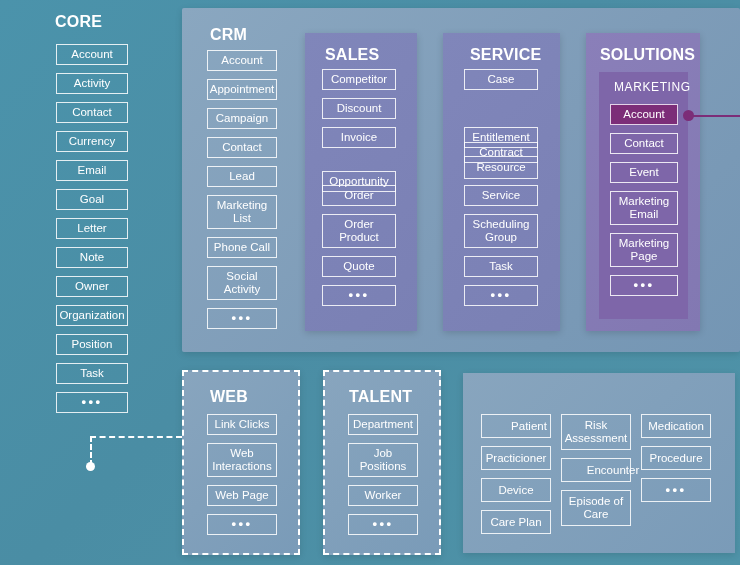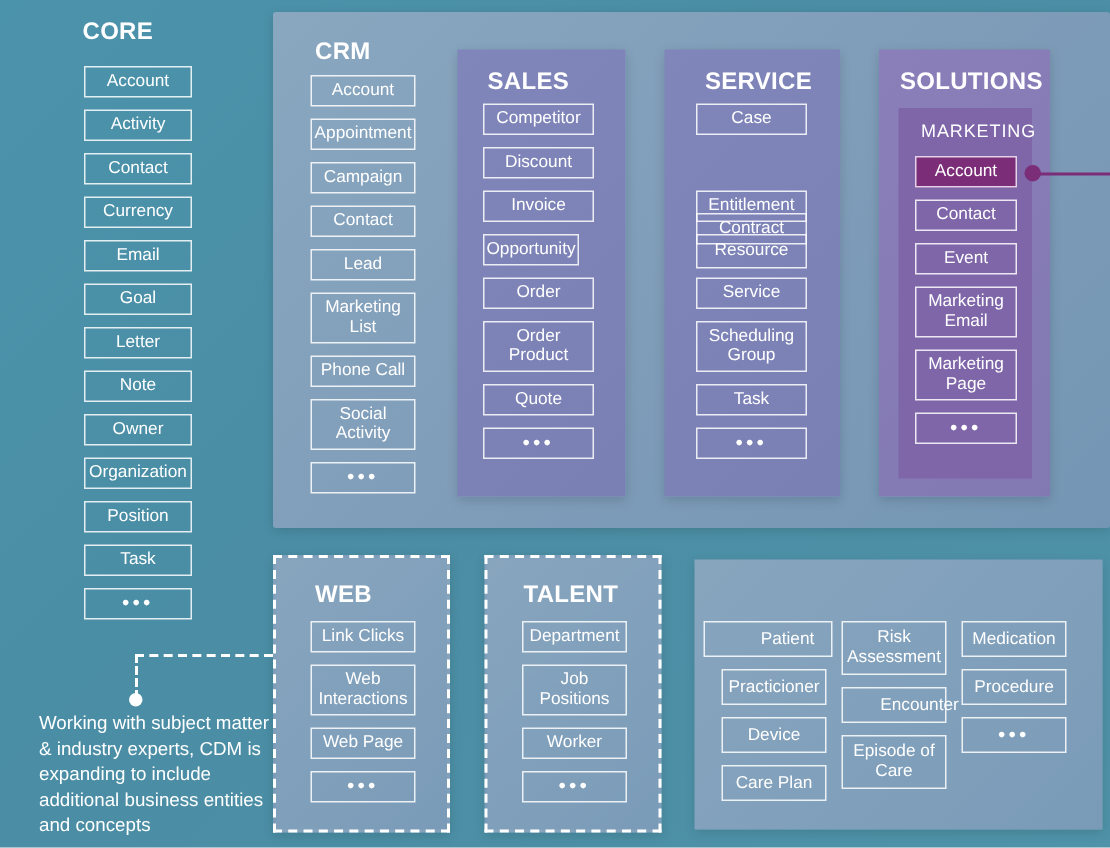--- a/index.html
+++ b/index.html
@@ -112,21 +112,21 @@
 Activity</div>
       <div class="chip dots" style="position: absolute; left: 207px; top: 308px; width: 70px; height: 21px;">•••</div>
     </div>
 
   <div class="panel p-violet" style="left:305px;top:33px;width:112px;height:298px;"></div>
   <div class="hd big" style="left:325px;top:46px;">SALES</div>
   <div id="sales-col">
       <div class="chip" style="position: absolute; left: 322px; top: 69px; width: 74px; height: 21px;">Competitor</div>
       <div class="chip" style="position: absolute; left: 322px; top: 98px; width: 74px; height: 21px;">Discount</div>
       <div class="chip" style="position: absolute; left: 322px; top: 127px; width: 74px; height: 21px;">Invoice</div>
-      <div class="chip" style="position: absolute; left: 322px; top: 156px; width: 64px; height: 21px;">Opportunity</div>
+      <div class="chip" style="position: absolute; left: 322px; top: 171px; width: 74px; height: 21px;">Opportunity</div>
       <div class="chip" style="position: absolute; left: 322px; top: 185px; width: 74px; height: 21px;">Order</div>
       <div class="chip" style="position: absolute; left: 322px; top: 214px; width: 74px; height: 34px;">Order
 Product</div>
       <div class="chip" style="position: absolute; left: 322px; top: 256px; width: 74px; height: 21px;">Quote</div>
       <div class="chip dots" style="position: absolute; left: 322px; top: 285px; width: 74px; height: 21px;">•••</div>
     </div>
 
   <div class="panel p-violet" style="left:443px;top:33px;width:117px;height:298px;"></div>
   <div class="hd big" style="left:470px;top:46px;">SERVICE</div>
   <div id="service-col">
@@ -174,36 +174,35 @@
   <div id="talent-col">
       <div class="chip" style="position: absolute; left: 348px; top: 414px; width: 70px; height: 21px;">Department</div>
       <div class="chip" style="position: absolute; left: 348px; top: 443px; width: 70px; height: 34px;">Job
 Positions</div>
       <div class="chip" style="position: absolute; left: 348px; top: 485px; width: 70px; height: 21px;">Worker</div>
       <div class="chip dots" style="position: absolute; left: 348px; top: 514px; width: 70px; height: 21px;">•••</div>
     </div>
 
   <div class="panel p-solid" style="left:463px;top:373px;width:272px;height:180px;"></div>
   <div id="hc1">
-      <div class="chip" style="position: absolute; left: 469px; top: 414px; width: 86px; height: 24px; padding-left: 29px;">Patient</div>
+      <div class="chip" style="position: absolute; left: 481px; top: 414px; width: 70px; height: 24px; padding-left: 29px;">Patient</div>
       <div class="chip" style="position: absolute; left: 481px; top: 446px; width: 70px; height: 24px;">Practicioner</div>
       <div class="chip" style="position: absolute; left: 481px; top: 478px; width: 70px; height: 24px;">Device</div>
       <div class="chip" style="position: absolute; left: 481px; top: 510px; width: 70px; height: 24px;">Care Plan</div>
     </div>
   <div id="hc2">
       <div class="chip" style="position: absolute; left: 561px; top: 414px; width: 70px; height: 36px;">Risk
 Assessment</div>
       <div class="chip" style="position: absolute; left: 561px; top: 458px; width: 70px; height: 24px; padding-left: 37px;">Encounter</div>
       <div class="chip" style="position: absolute; left: 561px; top: 490px; width: 70px; height: 36px;">Episode of
 Care</div>
     </div>
   <div id="hc3">
       <div class="chip" style="position: absolute; left: 641px; top: 414px; width: 70px; height: 24px;">Medication</div>
       <div class="chip" style="position: absolute; left: 641px; top: 446px; width: 70px; height: 24px;">Procedure</div>
       <div class="chip dots" style="position: absolute; left: 641px; top: 478px; width: 70px; height: 24px;">•••</div>
     </div>
 
   <div class="lead-h" style="left:90px;top:436px;width:92px;"></div>
   <div class="lead-v" style="left:90px;top:436px;height:30px;"></div>
   <div class="lead-dot" style="left:86px;top:462px;"></div>
-  <div class="caption" style="left:26px;top:474px;">Working with subject matter &amp; industry experts, CDM is expanding to include additional business entities and concepts</div>
 
 </div>
 
 </body></html>

